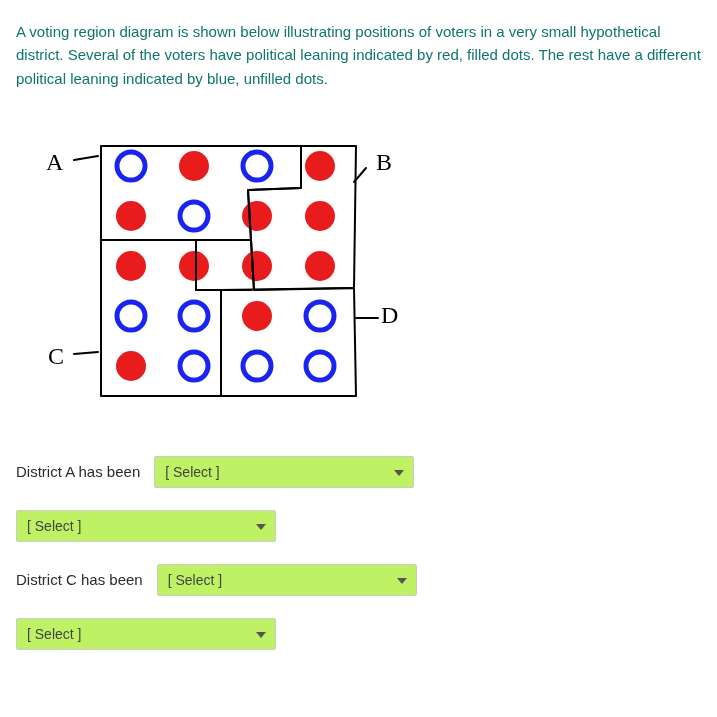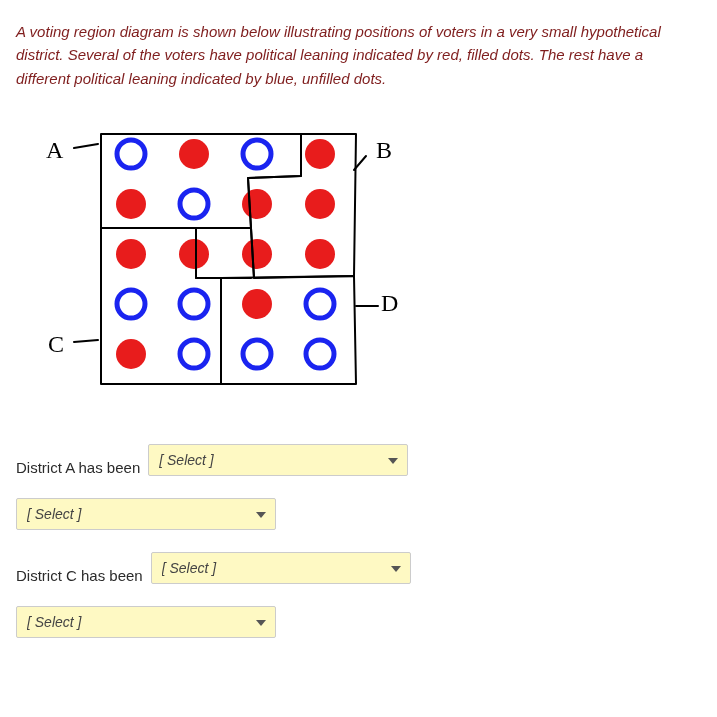--- a/index.html
+++ b/index.html
@@ -4,43 +4,42 @@
   <style>
     * { box-sizing: border-box; margin: 0; padding: 0; }
     body {
       font-family: -apple-system, BlinkMacSystemFont, "Segoe UI", Arial, sans-serif;
       font-size: 15px;
       color: #333;
       padding: 20px 16px;
       width: 717px;
       background: #fff;
     }
-    .prompt { line-height: 1.55; margin-bottom: 36px; color: #7f1d1d; font-style: italic; }
+    .prompt { line-height: 1.55; margin-bottom: 48px; color: #0f766e; }
     .diagram-wrap { margin: 0 0 40px 20px; }
     .labels text { font-family: "Comic Sans MS", "Segoe Script", cursive; font-size: 24px; fill: #000; }
     .question-row {
       display: flex;
-      align-items: flex-end;
-      gap: 8px;
+      align-items: center;
+      gap: 14px;
       margin-bottom: 22px;
       font-size: 15px; color: #2b2b2b;
     }
     .select {
       appearance: none;
       -webkit-appearance: none;
       border: 1px solid #ccc;
-      background: #fef9c3;
+      background: #bef264;
       font-size: 14px;
       color: #444;
       padding: 7px 20px 7px 10px;
       width: 260px;
       cursor: pointer;
       border-radius: 2px;
       position: relative;
-      font-style: italic;
     }
     .select-wrap { position: relative; display: inline-block; }
     .select-wrap::after {
       content: "";
       position: absolute; right: 10px; top: 50%; transform: translateY(-35%);
       width: 0; height: 0;
       border-left: 5px solid transparent;
       border-right: 5px solid transparent;
       border-top: 6px solid #555;
       pointer-events: none;

